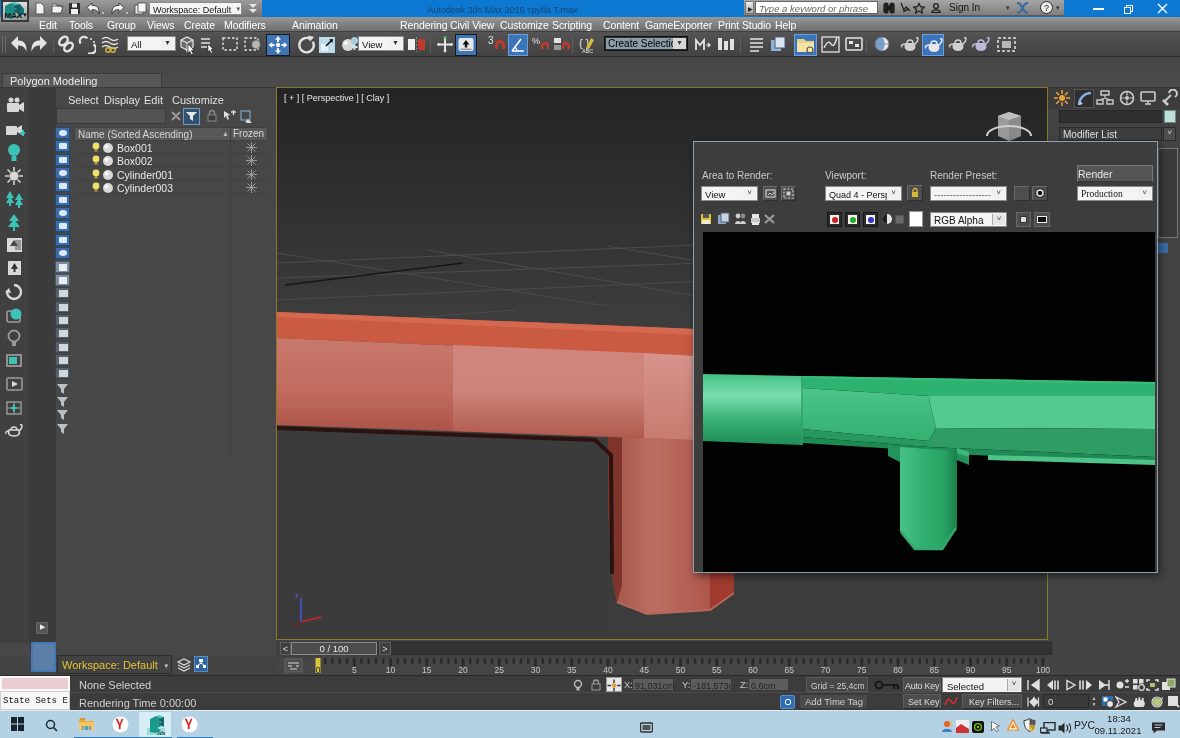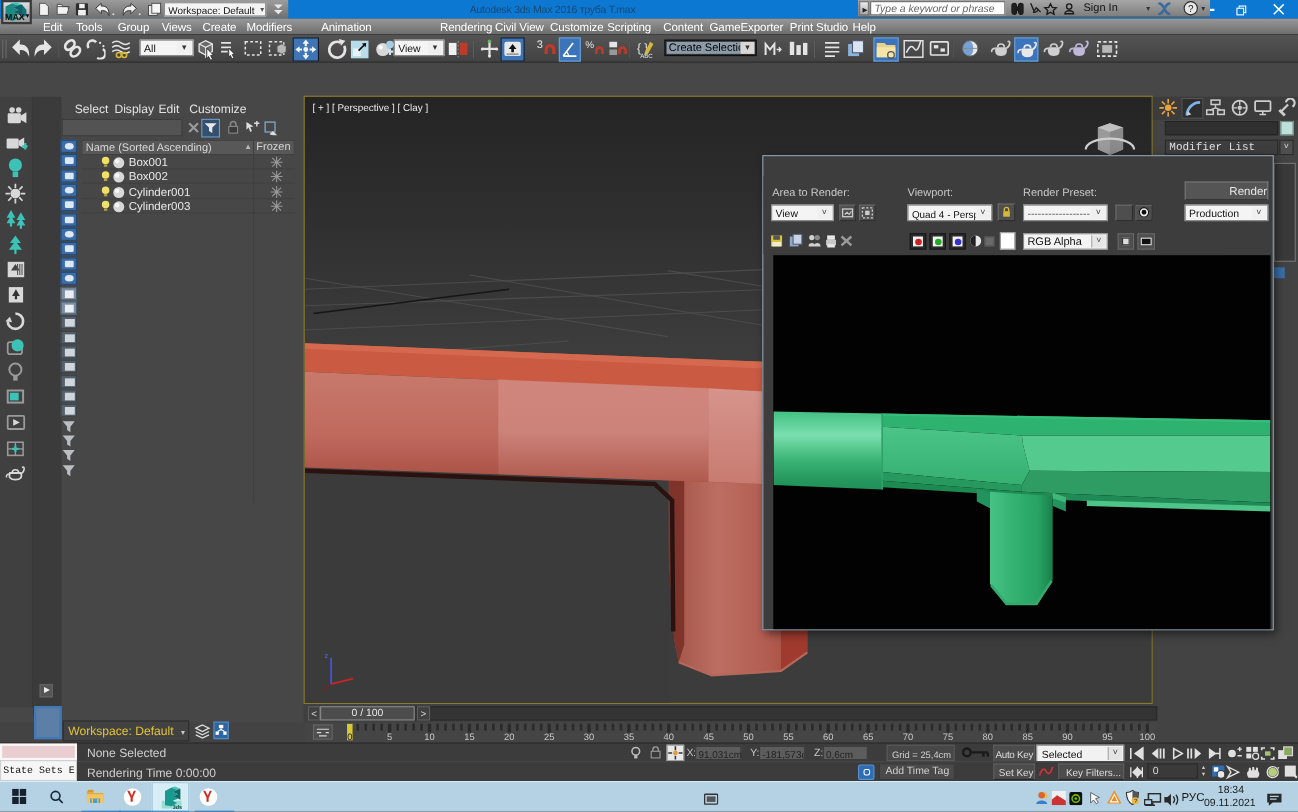--- a/index.html
+++ b/index.html
@@ -58,21 +58,21 @@
   <span style="position:absolute;left:3px;top:2px;font-size:9px;right:8px;">Workspace: Default</span>
   <span style="position:absolute;right:1px;top:2px;color:#555;font-size:7px;">▾</span>
 </div>
 <svg class="abs" style="left:247px;top:3px;" width="12" height="11" viewBox="0 0 12 11">
       <path d="M2,1 h8 l-4,4 z M2,6 h8 l-4,4 z" fill="#e8e8e8"></path>
     </svg>
 
 <div class="abs" style="left:427px;top:4px;font-size:9.5px;letter-spacing:-0.2px;color:#16486f;">Autodesk 3ds Max 2016</div>
 <div class="abs" style="left:527px;top:4px;font-size:9.5px;letter-spacing:-0.2px;color:#16486f;">труба T.max</div>
 
-<div class="abs" style="left:744px;top:0;width:320px;height:16px;background:linear-gradient(#a6a6a6,#7e7e7e);border-bottom:1px solid #5c5c5c;z-index:4;margin-left:36px;">
+<div class="abs" style="left:744px;top:0;width:320px;height:16px;background:linear-gradient(#a6a6a6,#7e7e7e);border-bottom:1px solid #5c5c5c;z-index:4;">
   <div class="abs" style="left:1px;top:1px;width:9px;height:13px;background:linear-gradient(#eee,#aaa);border:1px solid #777;">
         <span style="position:absolute;left:2px;top:3px;color:#222;font-size:6px;">▶</span>
       </div>
   <div class="abs" style="left:11px;top:1px;width:123px;height:13px;background:#fff;border:1px solid #666;">
     <span style="position:absolute;left:3px;top:1px;font-size:9.5px;font-style:italic;color:#666;">Type a keyword or phrase</span>
   </div>
   <svg class="abs" style="left:139px;top:2px;" width="110" height="12" viewBox="0 0 110 12">
     <g fill="none" stroke="#1a1a1a" stroke-width="1.2">
       <path d="M1,3 a2,2 0 0 1 4,0 v6 a2,2 0 0 1 -4,0 z" fill="#222"></path>
           <path d="M7,3 a2,2 0 0 1 4,0 v6 a2,2 0 0 1 -4,0 z" fill="#222"></path>
@@ -308,20 +308,23 @@
       <div style="position: absolute; left: 970px; top: 2px; width: 22px; height: 22px;"><svg width="22" height="22" viewBox="0 0 22 22">
           <path d="M6,9 q-2,8 5,8 q7,0 5,-8 z" fill="#bfb8d8"></path>
           <path d="M6,10 q-4,0 -3.4,3.4 M16,10 q3,-2.4 3,-5 q0,-2 -2,-1 M8,9 q0,-3 3,-3 q3,0 3,3" fill="none" stroke="#bfb8d8" stroke-width="1.5"></path>
         </svg></div>
       <div style="position: absolute; left: 996px; top: 3px; width: 22px; height: 19px;"><svg width="22" height="19" viewBox="0 0 22 19">
           <rect x="2" y="3" width="17" height="13" fill="none" stroke="#e4e4e4" stroke-width="1.5" stroke-dasharray="3,2"></rect>
           <rect x="6" y="6" width="9" height="7" fill="#b8b8b8"></rect>
         </svg></div>
     </div>
 
+<div class="abs" style="left:0;top:73px;width:1180px;height:15px;background:#4a4a4a;border-bottom:1px solid #333;">
+  <div class="abs" style="left:2px;top:0;width:160px;height:15px;background:#575757;border:1px solid #3a3a3a;color:#ececec;font-size:11px;padding:1px 0 0 7px;">Polygon Modeling</div>
+</div>
 
 <div class="abs" style="left:0;top:88px;width:30px;height:555px;background:#404040;border-right:1px solid #383838;" id="lefttools">
       <div style="position: absolute; left: 4px; top: 8px; width: 21px; height: 20px;"><svg width="21" height="20" viewBox="0 0 21 20">
           <rect x="3" y="7" width="12" height="9" rx="1" fill="#d8d8d8"></rect>
           <path d="M15,9 l5,-3 v10 l-5,-3z" fill="#d8d8d8"></path>
           <circle cx="7" cy="4" r="2.5" fill="#d8d8d8"></circle>
           <circle cx="13" cy="4" r="2.5" fill="#d8d8d8"></circle>
         </svg></div>
       <div style="position: absolute; left: 4px; top: 31.2px; width: 21px; height: 20px;"><svg width="21" height="20" viewBox="0 0 21 20">
           <rect x="2" y="7" width="11" height="9" rx="1" fill="#d8d8d8"></rect>
@@ -665,21 +668,21 @@
         </div>
         <div style="position: absolute; left: 111.5px; top: 1px; width: 20px; height: 19px;">
           <svg width="18" height="18" viewBox="0 0 18 18" style="position:absolute;left:1px;top:0px;">
             <path d="M3,13 l7,-7 M8,4 a4,4 0 1 1 6,4" fill="none" stroke="#ccc" stroke-width="2"></path>
             <path d="M2,11 l5,5" stroke="#ccc" stroke-width="2.6"></path>
           </svg>
         </div>
       </div>
   <div class="abs" style="left:11px;top:22px;width:103px;height:13px;background:#303030;border:1px solid #242424;"></div>
   <div class="abs" style="left:116px;top:22px;width:12px;height:13px;background:#bfe0da;border:1px solid #6b8c86;"></div>
-  <div class="abs" style="left:11px;top:39px;width:103px;height:14px;background:#3e3e3e;border:1px solid #2a2a2a;color:#e0e0e0;font-size:10px;padding:1px 0 0 3px;font-family:Liberation Mono, monospace;">Modifier List</div>
+  <div class="abs" style="left:11px;top:39px;width:103px;height:14px;background:#3e3e3e;border:1px solid #2a2a2a;color:#e0e0e0;font-size:10px;padding:1px 0 0 3px;">Modifier List</div>
   <div class="abs" style="left:115px;top:39px;width:13px;height:14px;background:#4e4e4e;border:1px solid #2a2a2a;color:#ddd;font-size:8px;text-align:center;">˅</div>
   <div class="abs" style="left:110px;top:60px;width:20px;height:90px;background:#3a3a3a;border:1px solid #777;"></div>
   <div class="abs" style="left:110px;top:155px;width:10px;height:10px;background:#3a6ea8;"></div>
 </div>
 
 <div class="abs" style="left:276px;top:640px;width:772px;height:17px;background:#404040;" id="sliderrow">
   <div class="abs" style="left:4px;top:2px;width:11px;height:13px;background:#404040;border:1px solid #5e5e5e;color:#ddd;font-size:9px;text-align:center;line-height:12px;">&lt;</div>
   <div class="abs" style="left:16px;top:2px;width:760px;height:13px;background:#333;border:1px solid #2a2a2a;"></div>
   <div class="abs" style="left:15px;top:2px;width:86px;height:13px;background:#4c4c4c;border:1px solid #8a8a8a;color:#e8e8e8;font-size:9.5px;text-align:center;line-height:12px;">0 / 100</div>
   <div class="abs" style="left:103px;top:2px;width:12px;height:13px;background:#404040;border:1px solid #5e5e5e;color:#ddd;font-size:9px;text-align:center;line-height:12px;">&gt;</div>
@@ -998,23 +1001,23 @@
           <span style="position:absolute;left:3px;top:2px;color:#555;">---------------------</span>
           <span class="carr">˅</span>
         </div>
     <div class="abs btn" style="left:320px;top:26px;width:16px;height:15px;"></div>
     <div class="abs btn" style="left:338px;top:26px;width:16px;height:15px;border-radius:2px;">
       <svg width="14" height="13" viewBox="0 0 14 13">
             <circle cx="7" cy="6" r="4.5" fill="#111"></circle>
             <circle cx="7" cy="6" r="3" fill="none" stroke="#eee" stroke-width="1.5"></circle>
           </svg>
     </div>
-    <div class="abs" style="left:383px;top:5px;width:76px;height:17px;background:#555;border:1px solid #777;border-bottom-color:#333;color:#e8e8e8;font-size:10.5px;text-align:right;line-height:16px;">Render</div>
+    <div class="abs" style="left:383px;top:5px;width:76px;height:17px;background:#555;border:1px solid #777;border-bottom-color:#333;color:#e8e8e8;font-size:10.5px;text-align:left;line-height:16px;">Render</div>
     <div class="abs combo" style="left:383px;top:26px;width:76px;height:15px;">
-          <span style="position:absolute;left:3px;top:2px;">Production</span>
+          <span style="position:absolute;left:3px;top:2px;font-family:Liberation Serif, serif;">Production</span>
           <span class="carr">˅</span>
         </div>
 
     <div id="rwrow2">
           <div style="position: absolute; left: 6px; top: 52px; width: 13px; height: 14px;"><svg width="13" height="14" viewBox="0 0 13 14">
               <rect x="1" y="2" width="10" height="10" fill="#d8c43a"></rect>
               <rect x="3" y="2" width="6" height="4" fill="#555"></rect>
               <rect x="2" y="8" width="8" height="4" fill="#f0ead0"></rect>
             </svg></div>
           <div style="position: absolute; left: 23px; top: 52px; width: 13px; height: 14px;"><svg width="13" height="14" viewBox="0 0 13 14">

